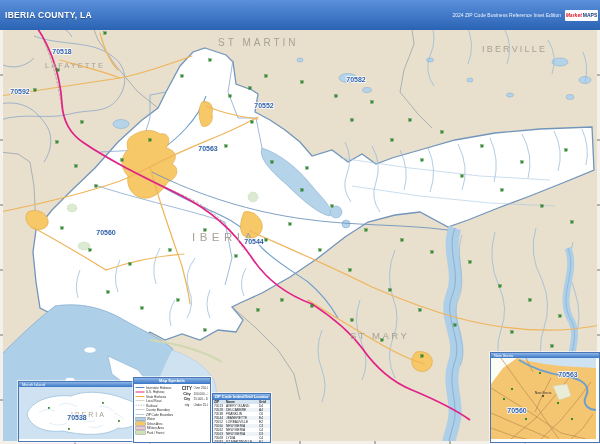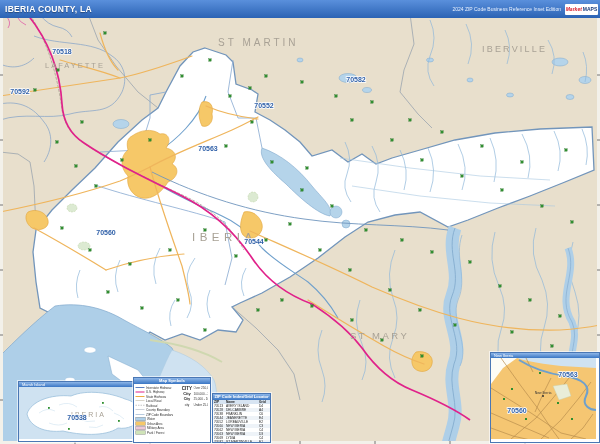--- a/index.html
+++ b/index.html
@@ -1,20 +1,20 @@
 <!DOCTYPE html>
 <html><head>
 <meta charset="utf-8">
 <style>
   html,body{margin:0;padding:0;}
   body{width:600px;height:444px;overflow:hidden;font-family:"Liberation Sans",sans-serif;background:#fff;}
   #canvas{position:relative;width:600px;height:444px;overflow:hidden;background:#e8dfcc;}
 
   
-  #hdr{position:absolute;left:0;top:0;width:600px;height:18px;z-index:30;
+  #hdr{position:absolute;left:0;top:0;width:600px;height:30px;z-index:30;
        background:linear-gradient(#5a90dc,#2b63b4);display:flex;align-items:center;}
   #hdr .ttl{color:#fff;font-weight:bold;font-size:8.5px;letter-spacing:.3px;padding-left:5px;
             text-shadow:0 1px 1px rgba(0,0,0,.35);flex:0 0 auto;}
   #hdr .spacer{flex:1;}
   #hdr .ed{color:#eaf2ff;font-size:5px;margin-right:4px;white-space:nowrap;}
   #hdr .logo{width:33px;height:11px;background:#fff;border-radius:1px;margin-right:2px;
              display:flex;align-items:center;justify-content:center;gap:1px;overflow:hidden;}
   #hdr .logo .mk{color:#d81e2c;font-weight:bold;font-style:italic;font-size:5px;}
   #hdr .logo .mp{color:#1a3c7c;font-weight:bold;font-size:5px;}
 

